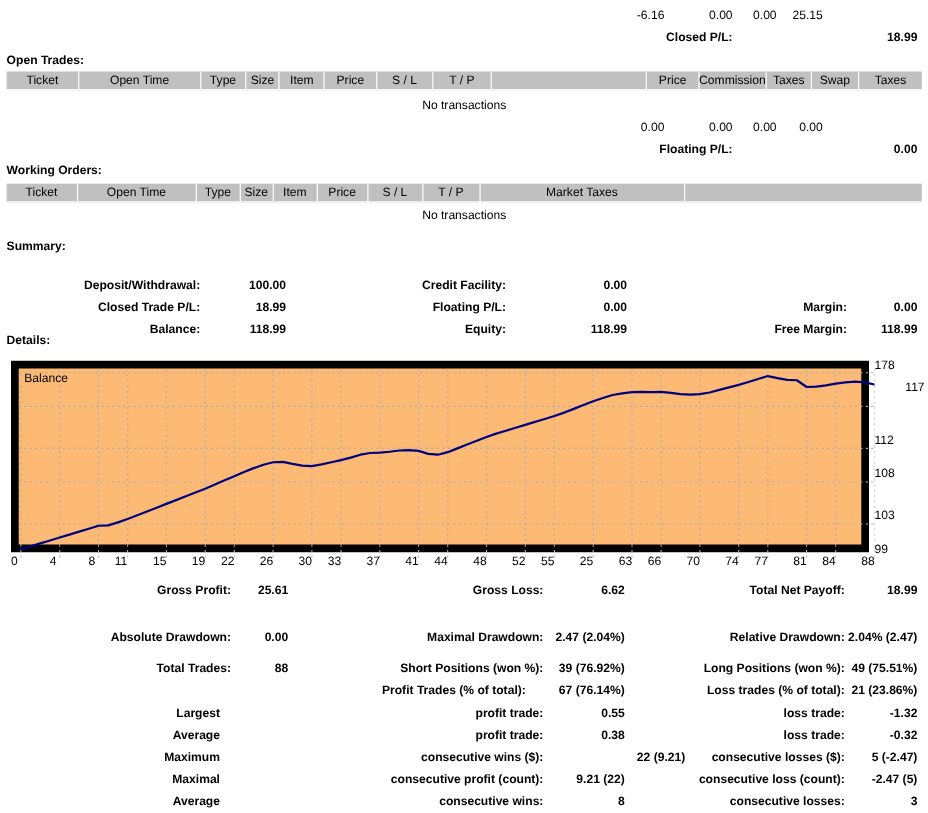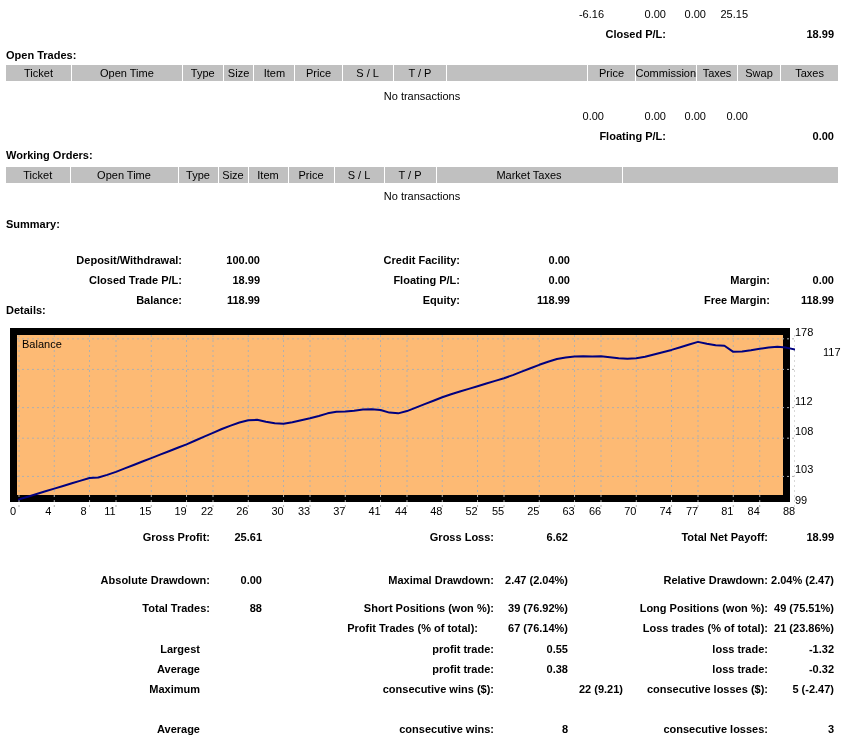--- a/index.html
+++ b/index.html
@@ -425,20 +425,27 @@
   </div>
 
   <div class="stat-row" style="top:683px;">
     <div class="st-pre" style="left:52px; width:148px;">Maximum</div>
     <div class="st-lab" style="left:300px; width:194px;">consecutive wins ($):</div>
     <div class="st-val" style="left:509px; width:78px;margin-left:36px;">22 (9.21)</div>
     <div class="st-lab" style="left:570px; width:198px;">consecutive losses ($):</div>
     <div class="st-val" style="left:754px; width:80px;">5 (-2.47)</div>
   </div>
 
+  <div class="stat-row" style="top:703px;">
+    <div class="st-pre" style="left:58px; width:142px;">Maximal</div>
+    <div class="st-lab" style="left:290px; width:204px;">consecutive profit (count):</div>
+    <div class="st-val" style="left:490px; width:78px;">9.21 (22)</div>
+    <div class="st-lab" style="left:570px; width:198px;">consecutive loss (count):</div>
+    <div class="st-val" style="left:754px; width:80px;">-2.47 (5)</div>
+  </div>
 
   <div class="stat-row" style="top:723px;">
     <div class="st-pre" style="left:60px; width:140px;">Average</div>
     <div class="st-lab" style="left:300px; width:194px;">consecutive wins:</div>
     <div class="st-val" style="left:490px; width:78px;">8</div>
     <div class="st-lab" style="left:570px; width:198px;">consecutive losses:</div>
     <div class="st-val" style="left:754px; width:80px;">3</div>
   </div>
 
 </div>

